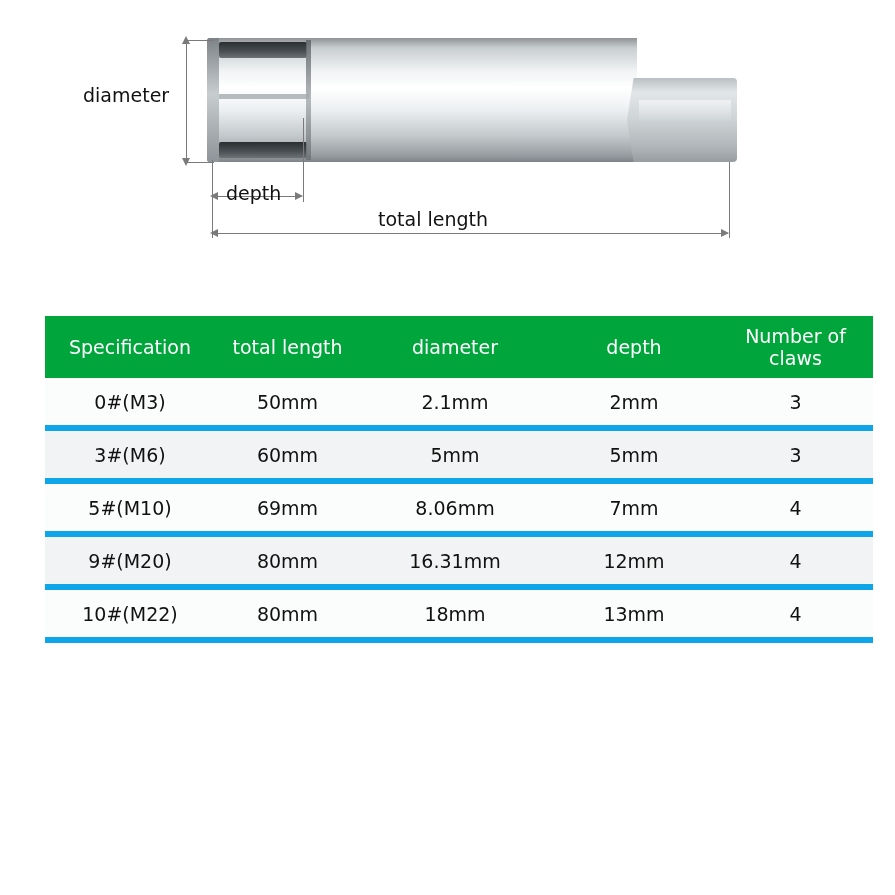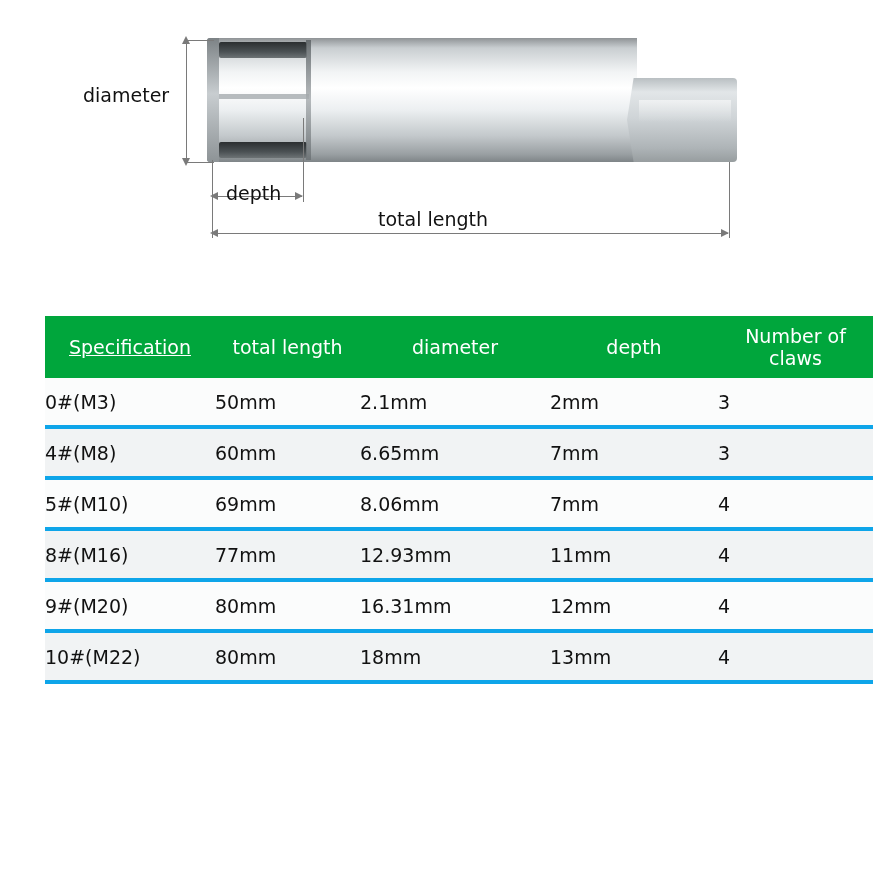--- a/index.html
+++ b/index.html
@@ -145,29 +145,30 @@
     font-size: 19px;
     height: 62px;
     padding: 0;
     text-align: center;
     border: none;
   }
   .spec-table td {
     font-size: 19px;
     color: #111;
     height: 47px;
+    text-align: center;
     padding: 0;
-    border-bottom: 4px solid #0ea5e9;
+    border-bottom: 6px solid #0ea5e9;
     background: #fafbfb;
     margin-top: 20px;
   }
   .spec-table tr:nth-child(even) td { background: #f1f3f4; }
   .spec-table tr:nth-child(odd) td { background: #fbfcfc; }
 
-  .col-0 { width: 170px; text-decoration: underline; }
+  .col-0 { width: 170px; }
   .col-1 { width: 145px; }
   .col-2 { width: 190px; }
   .col-3 { width: 168px; }
   .col-4 { width: 155px; }
 </style>
 </head>
 <body>
 
 <div class="diagram">
 
@@ -217,41 +218,34 @@
   </thead>
   <tbody>
     <tr>
       <td>0#(M3)</td>
       <td>50mm</td>
       <td>2.1mm</td>
       <td>2mm</td>
       <td>3</td>
     </tr>
     <tr>
-      <td>4#(M8)</td>
+      <td>3#(M6)</td>
       <td>60mm</td>
-      <td>6.65mm</td>
-      <td>7mm</td>
+      <td>5mm</td>
+      <td>5mm</td>
       <td>3</td>
     </tr>
     <tr>
       <td>5#(M10)</td>
       <td>69mm</td>
       <td>8.06mm</td>
       <td>7mm</td>
       <td>4</td>
     </tr>
     <tr>
-      <td>8#(M16)</td>
-      <td>77mm</td>
-      <td>12.93mm</td>
-      <td>11mm</td>
-      <td>4</td>
-    </tr>
-    <tr>
       <td>9#(M20)</td>
       <td>80mm</td>
       <td>16.31mm</td>
       <td>12mm</td>
       <td>4</td>
     </tr>
     <tr>
       <td>10#(M22)</td>
       <td>80mm</td>
       <td>18mm</td>

